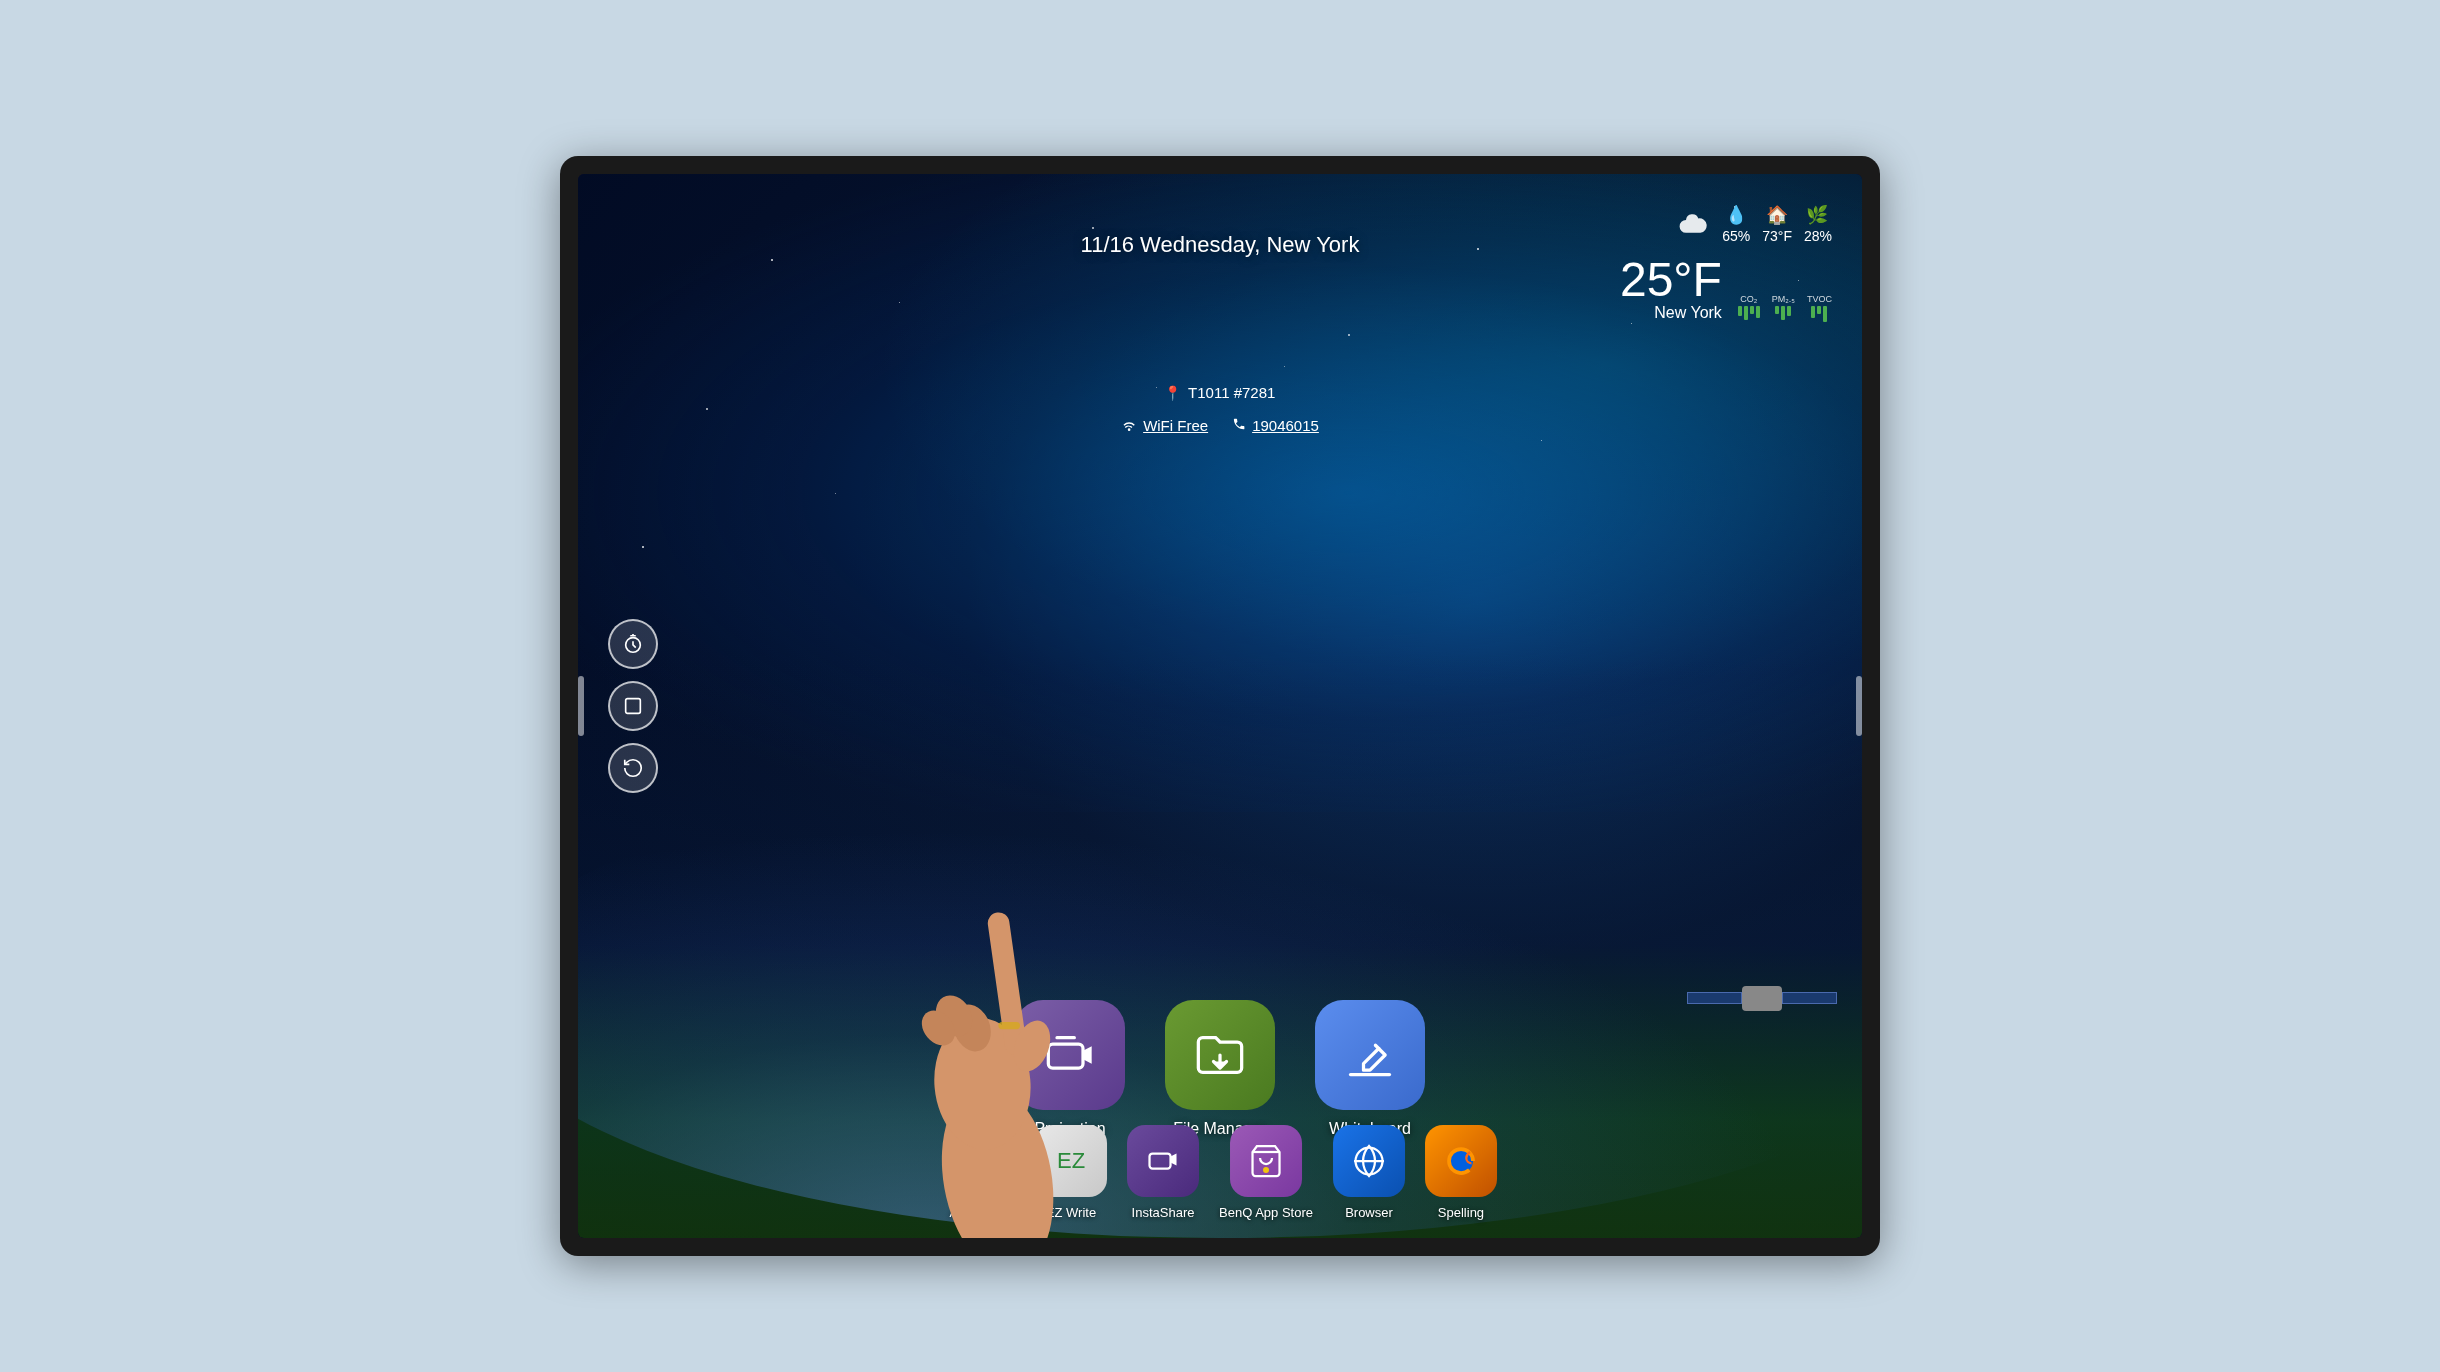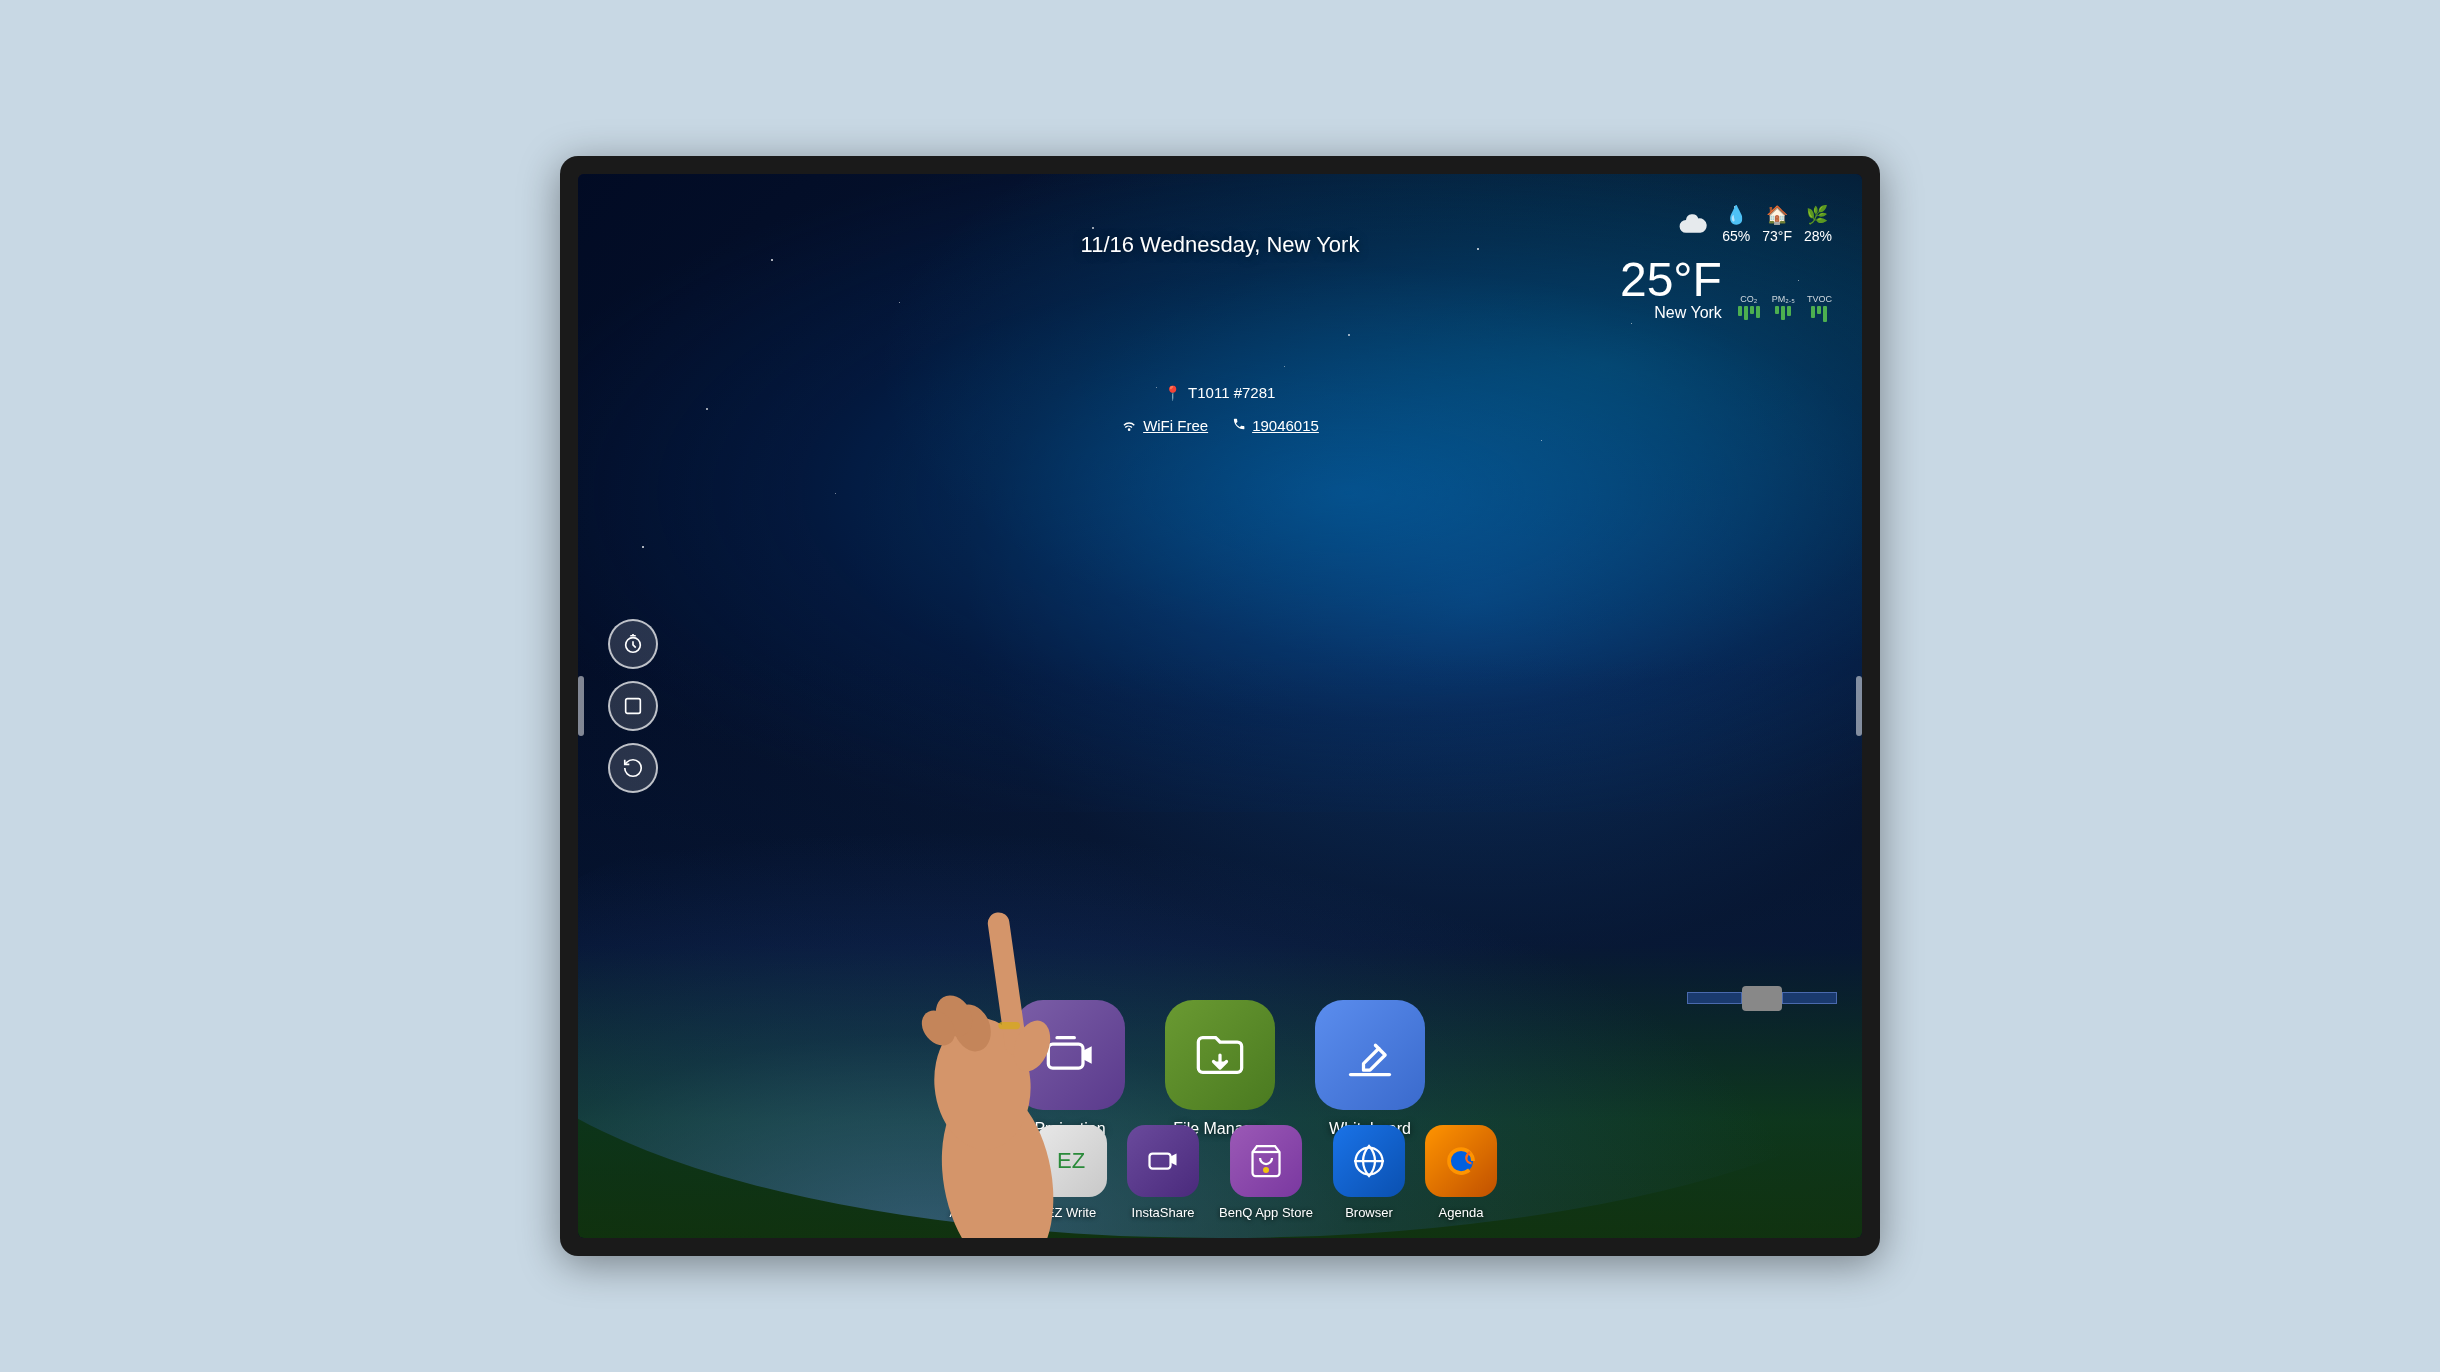--- a/index.html
+++ b/index.html
@@ -608,21 +608,21 @@
         </div>
 
         <div class="dock-icon-wrap">
           <div class="dock-icon" style="background:linear-gradient(135deg,#ff9400,#c05000);">
             <svg width="36" height="36" viewBox="0 0 24 24">
               <circle cx="12" cy="12" r="8" fill="#0060df"></circle>
               <path d="M20 12a8 8 0 1 0-8 8c2 0 4-.8 5.5-2" stroke="#ff9400" stroke-width="2.5" fill="none"></path>
               <path d="M18 6c-1.5 1-2.5 2.5-2.5 4 0 2 1.5 3.5 3.5 3.5" stroke="#ff6611" stroke-width="1.5" fill="none"></path>
             </svg>
           </div>
-          <span class="dock-label">Agenda</span>
+          <span class="dock-label">Spelling</span>
         </div>
       </div>
 
       <div class="hand-overlay">
         <svg viewBox="0 0 200 500" class="hand-svg">
 
           <g transform="translate(100,500)">
 
             <ellipse cx="0" cy="-50" rx="45" ry="80" fill="#d4956a" transform="rotate(-10)"></ellipse>
 

